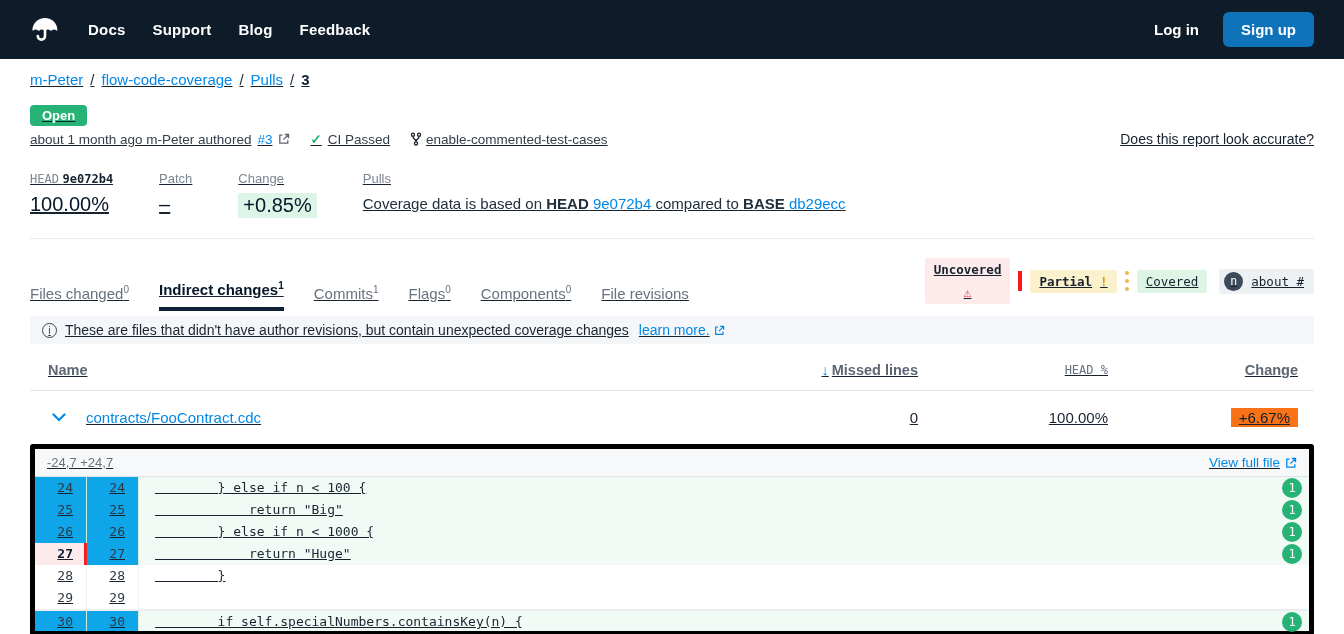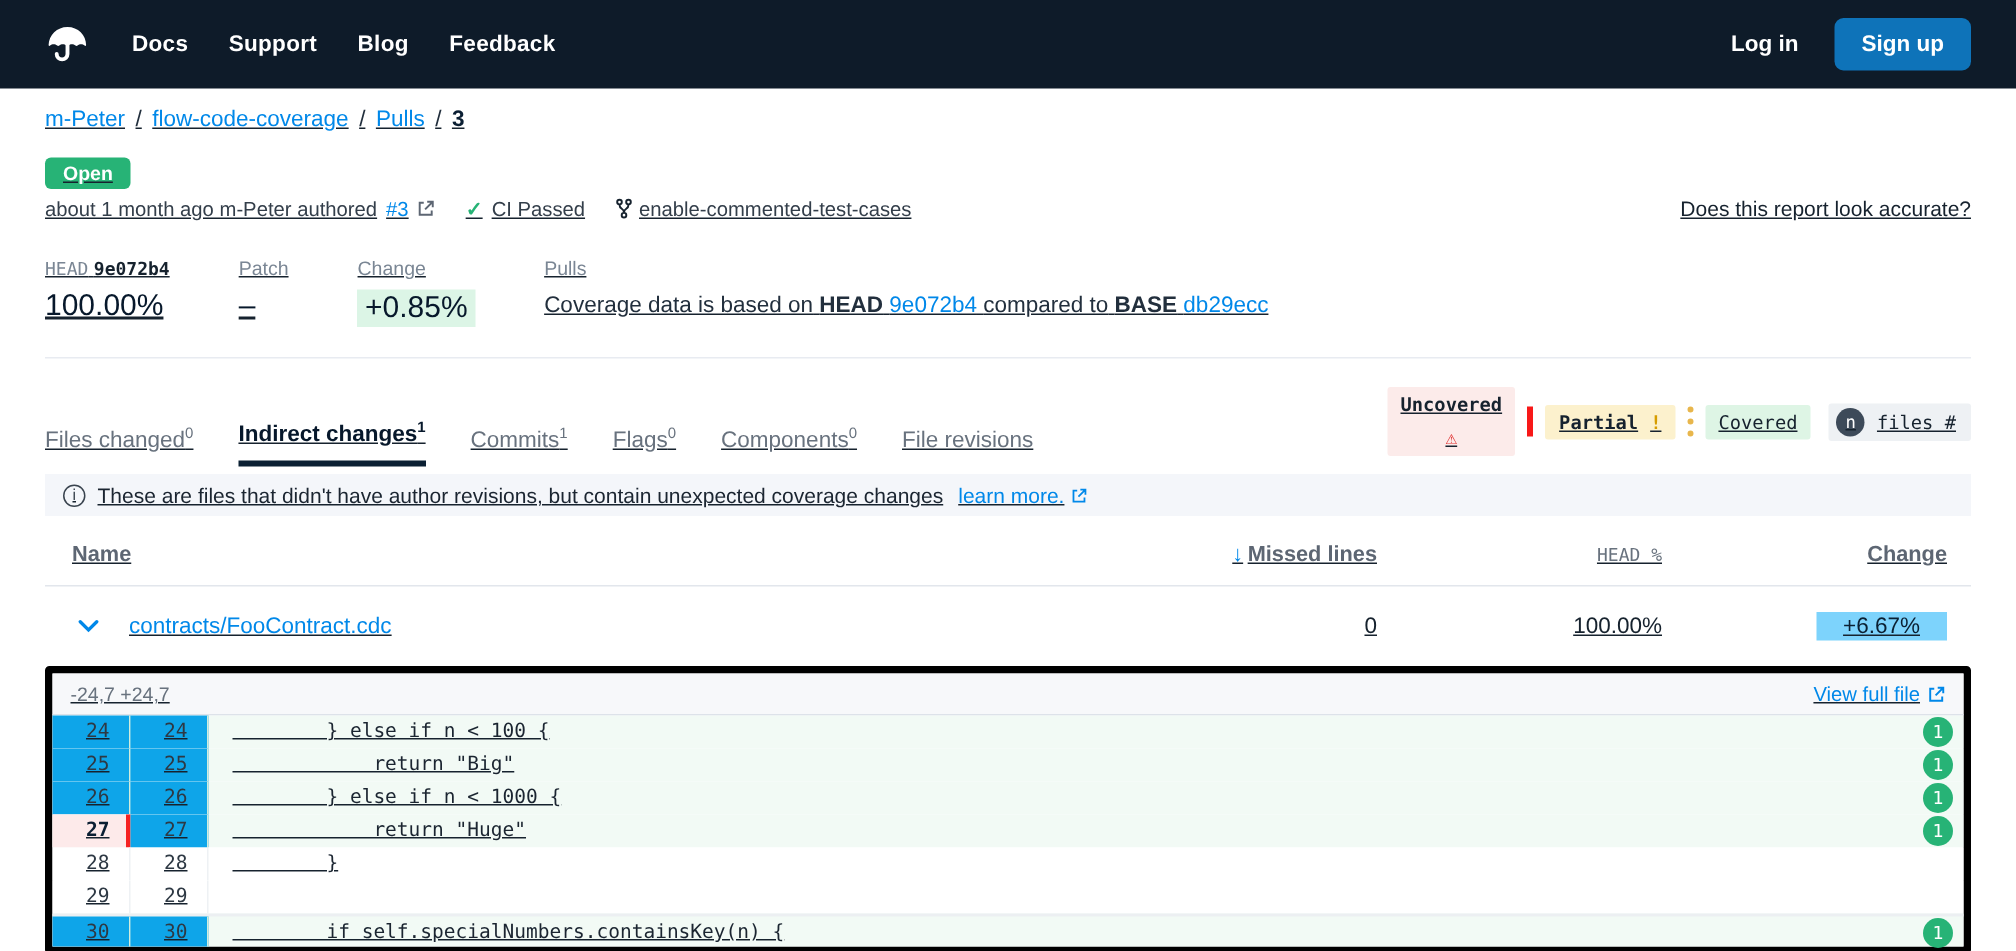--- a/index.html
+++ b/index.html
@@ -91,21 +91,21 @@
     font-family:"DejaVu Sans Mono",monospace; font-weight:400; font-size:12px; color:#68727e; }
   .col-change { width:190px; text-align:right; padding-right:16px; }
   .sort-arrow { color:#0088e9; font-weight:400; margin-right:3px; }
 
   .file-row { display:flex; align-items:center; padding:18px 0 16px; font-size:15px; }
   .file-name-cell { flex:1; padding-left:22px; display:flex; align-items:center; gap:20px; }
   .file-link { color:#0088e9; cursor:pointer; }
   .cell-missed { width:230px; text-align:right; padding-right:16px; color:#16222e; }
   .cell-head { width:190px; text-align:right; padding-right:16px; color:#16222e; }
   .cell-change { width:190px; text-align:right; padding-right:16px; }
-  .cell-change span { background:#7dd3fc; padding:1px 18px; color:#0b2033; }
+  .cell-change span { background:#f97316; padding:1px 8px; color:#0b2033; }
 
   
   .diff-card { margin-top:2px; border:5px solid #000000; border-radius:3px; }
   .diff-head { display:flex; align-items:center; background:#f7f8fa; padding:6px 12px;
     font-size:13px; color:#68727e; border-bottom:1px solid #dde2e9; }
   .view-link { margin-left:auto; color:#0088e9; font-size:13.5px; cursor:pointer;
     display:inline-flex; align-items:center; gap:5px; }
 
   .code { font-family:"DejaVu Sans Mono",monospace; font-size:13px; }
   .code-row { display:flex; height:22px; line-height:22px; position:relative; background:#fff; }
@@ -228,21 +228,21 @@
       <span class="pill partial">
         <span>Partial</span>
         <span class="bang">!</span>
       </span>
       <span class="dot-bar"></span>
       <span class="pill covered">
         <span>Covered</span>
       </span>
       <span class="upload-pill">
         <span class="n-circle">n</span>
-        <span>files #</span>
+        <span>about #</span>
       </span>
     </div>
   </div>
 
   <div class="banner">
     <span class="info-icon">i</span>
     <span>These are files that didn't have author revisions, but contain unexpected coverage changes</span>
     <span class="learn-link">
       <span>learn more.</span>
       <svg viewBox="0 0 12 12" width="11" height="11">

